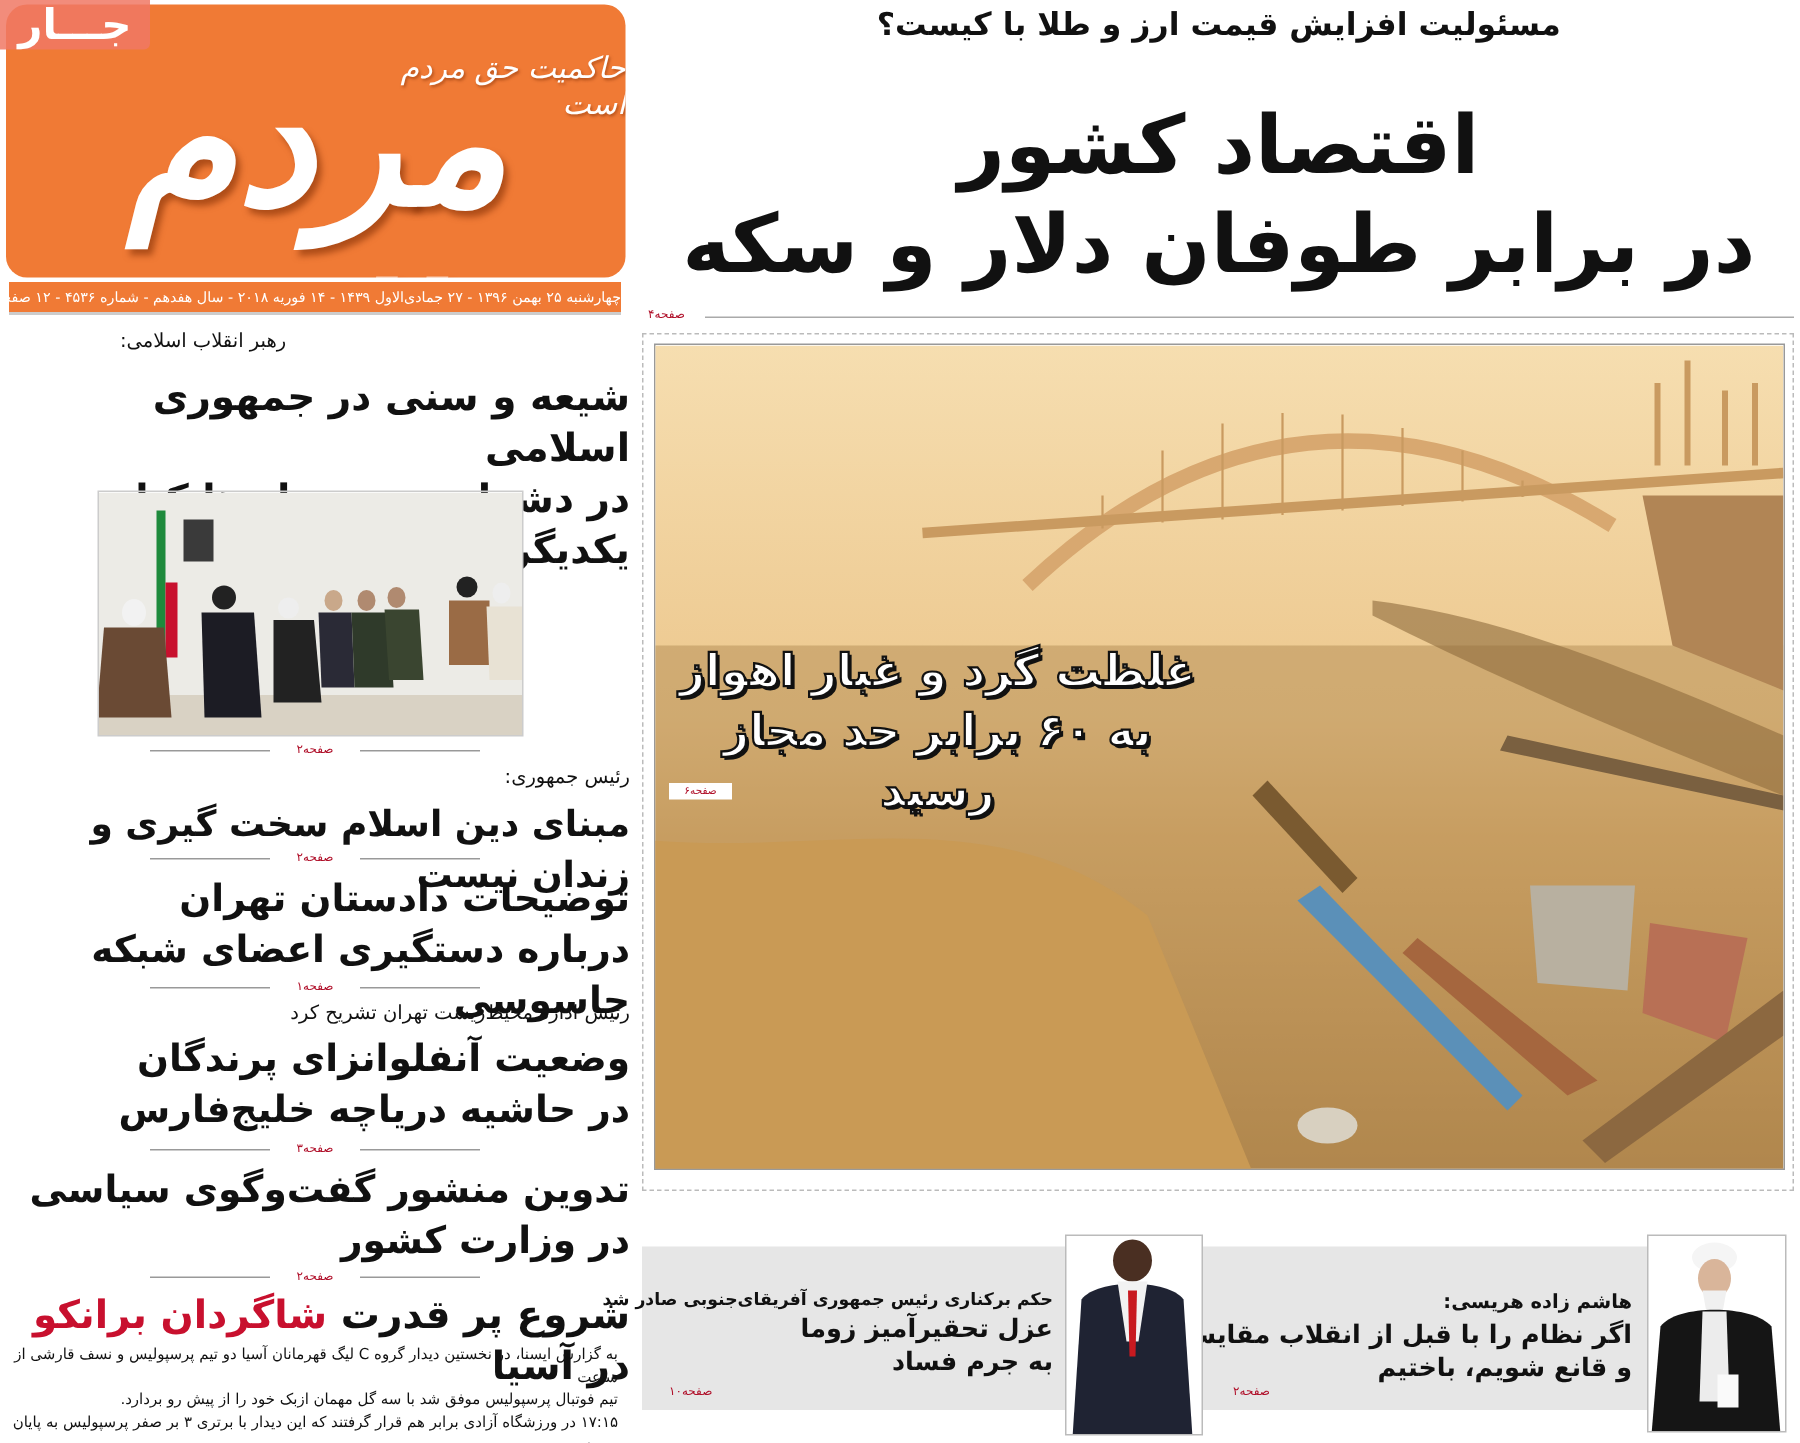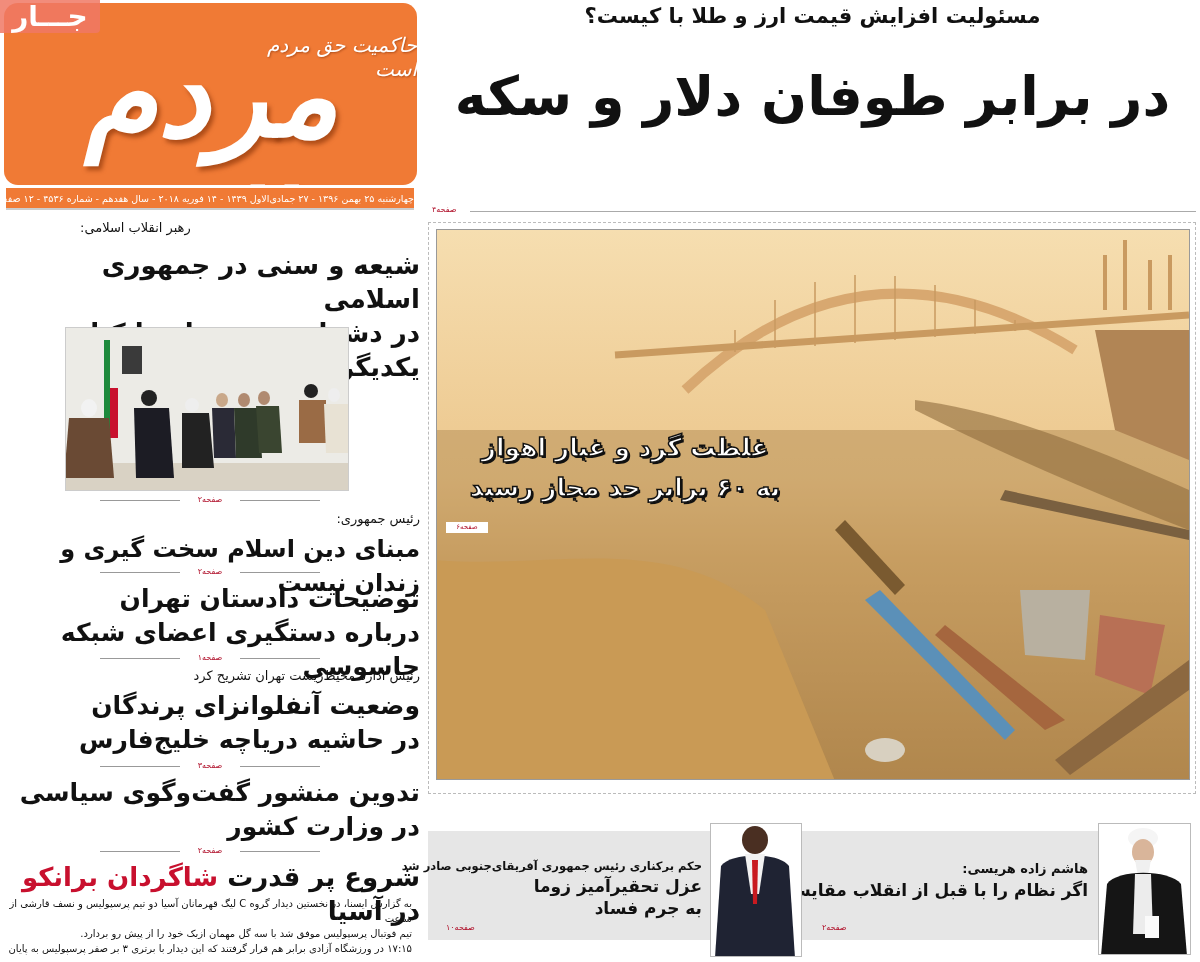--- a/index.html
+++ b/index.html
@@ -12,21 +12,21 @@
 #watermark{left:0;top:0;width:100px;height:33px;background:rgba(240,120,100,.85);color:#fff;font-weight:bold;font-size:28px;text-align:center;line-height:33px;z-index:3;border-bottom-right-radius:4px}
 #dateline{left:6px;top:188px;width:408px;height:22px;background:#f07a35;color:#fff;font-size:9.5px;line-height:22px;text-align:center;white-space:nowrap;overflow:hidden;border-bottom:2px solid #ccc}
 
 #kicker{left:430px;top:4px;width:765px;text-align:center;font-size:21px;font-weight:bold}
 #main-headline{left:430px;top:64px;width:765px;text-align:center;font-size:54px;font-weight:900;line-height:66px;font-family:"DejaVu Sans",sans-serif;letter-spacing:-1px}
 .pref{font-size:8px;color:#b0102a}
 .rule-line{height:1px;background:#aaa}
 
 #photo-frame{left:428px;top:222px;width:768px;height:572px;border:1px dashed #bbb}
 #photo{left:436px;top:229px;width:754px;height:551px;overflow:hidden;border:1px solid #999}
-#overlay-title{left:440px;top:428px;width:370px;text-align:center;font-size:25px;font-weight:900;color:#fff;line-height:40px;-webkit-text-stroke:1.5px #111;text-shadow:2px 2px 0 #111}
+#overlay-title{left:440px;top:428px;width:370px;text-align:center;font-size:30px;font-weight:900;color:#fff;line-height:40px;-webkit-text-stroke:1.5px #111;text-shadow:2px 2px 0 #111}
 #overlay-pref{left:446px;top:522px;width:42px;height:11px;background:#fff;font-size:7px;text-align:center;color:#b0102a;line-height:11px}
 
 .lc{left:0;width:420px;text-align:right}
 .sub{font-size:13px}
 .hl{font-size:25px;font-weight:bold;line-height:34px}
 .hlb{font-size:26px;font-weight:900;line-height:34px}
 .sep{left:100px;width:220px;height:12px}
 .sep .line{position:absolute;top:6px;height:1px;background:#999;width:80px}
 .sep .l1{left:0}.sep .l2{right:0}
 .sep span{position:absolute;left:0;right:0;text-align:center;font-size:8px;color:#b0102a;line-height:12px}
@@ -41,20 +41,21 @@
 
 <div id="watermark" class="abs">جـــار</div>
 <div id="masthead" class="abs">
   <div id="slogan">حاکمیت حق مردم است</div>
   <div id="logo">مردم سالاری</div>
 </div>
 <div id="dateline" class="abs">چهارشنبه ۲۵ بهمن ۱۳۹۶ - ۲۷ جمادی‌الاول ۱۴۳۹ - ۱۴ فوریه ۲۰۱۸ - سال هفدهم - شماره ۴۵۳۶ - ۱۲ صفحه - ۱۰۰۰ تومان</div>
 
 <div id="kicker" class="abs">مسئولیت افزایش قیمت ارز و طلا با کیست؟</div>
 <div id="main-headline" class="abs">
+  <div>اقتصاد کشور</div>
   <div>در برابر طوفان دلار و سکه</div>
 </div>
 <div class="abs pref" style="left:432px;top:205px">صفحه۴</div>
 <div class="abs rule-line" style="left:470px;top:211px;width:726px"></div>
 
 <div id="photo-frame" class="abs"></div>
 <div id="photo" class="abs">
   <svg width="754" height="551" viewBox="0 0 754 551">
     <defs>
       <linearGradient id="sky" x1="0" y1="0" x2="0" y2="1">
@@ -192,20 +193,21 @@
   <div>به گزارش ایسنا، در نخستین دیدار گروه C لیگ قهرمانان آسیا دو تیم پرسپولیس و نسف قارشی از ساعت</div>
   <div>تیم فوتبال پرسپولیس موفق شد با سه گل مهمان ازبک خود را از پیش رو بردارد.</div>
   <div>۱۷:۱۵ در ورزشگاه آزادی برابر هم قرار گرفتند که این دیدار با برتری ۳ بر صفر پرسپولیس به پایان رسید.</div>
 
 </div>
 
 <div class="abs gbox" style="left:802px;width:296px">
   <div class="abs" style="right:10px;top:30px;font-size:13px;font-weight:bold">هاشم زاده هریسی:</div>
   <div class="abs" style="right:10px;top:48px;font-size:17px;font-weight:bold;line-height:22px;white-space:nowrap">
     <div>اگر نظام را با قبل از انقلاب مقایسه کنیم</div>
+    <div>و قانع شویم، باختیم</div>
   </div>
   <div class="abs pref" style="left:20px;bottom:8px">صفحه۲</div>
 </div>
 <div class="abs portrait" style="left:1098px;width:93px;height:132px">
   <svg width="93" height="132" viewBox="0 0 93 132">
     <ellipse cx="46" cy="14" rx="15" ry="10" fill="#f5f5f5"></ellipse>
     <ellipse cx="46" cy="28" rx="11" ry="13" fill="#d9b59a"></ellipse>
     <path d="M38 36 L54 36 L50 58 L42 58 Z" fill="#f0f0f0"></path>
     <path d="M10 60 C20 45 72 45 84 60 L90 132 L4 132 Z" fill="#151515"></path>
     <path d="M38 50 L54 50 L56 110 L36 110 Z" fill="#ececec"></path>

